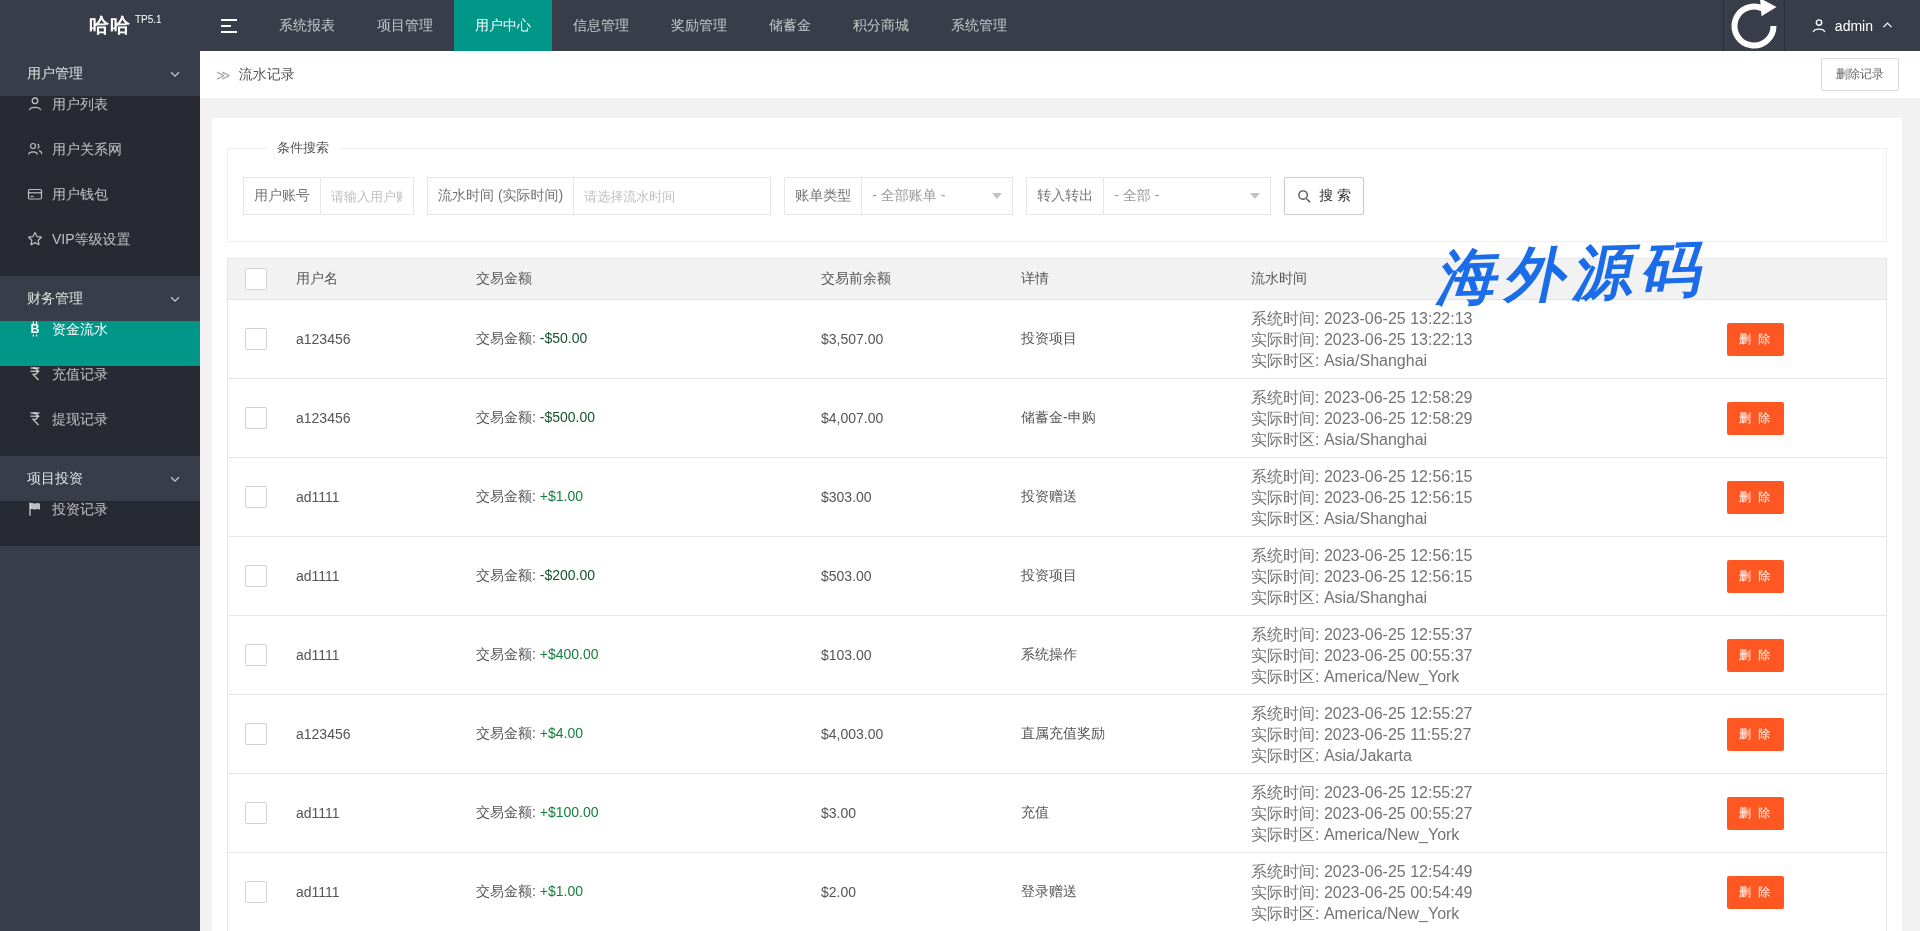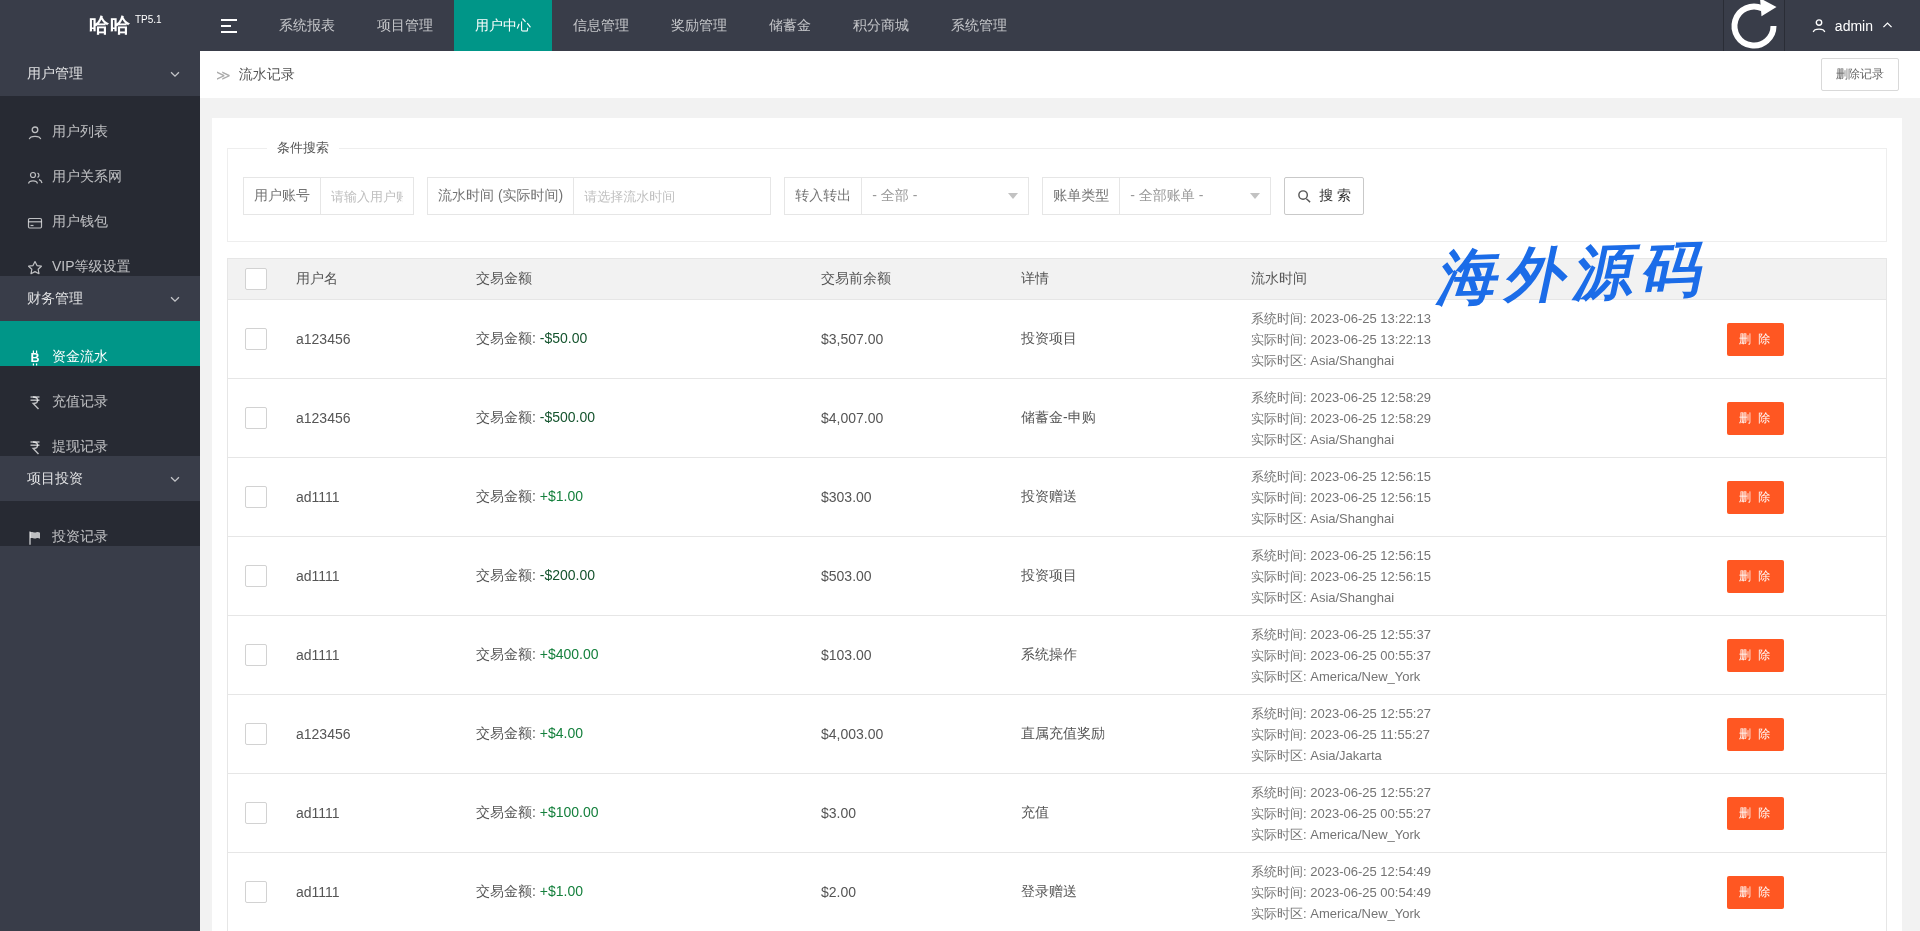--- a/index.html
+++ b/index.html
@@ -21,21 +21,21 @@
                  border-left:1px solid rgba(0,0,0,.25); border-right:1px solid rgba(0,0,0,.25); cursor:pointer; }
   .user-box { display:flex; align-items:center; gap:8px; padding:0 26px; font-size:14px; cursor:pointer; }
 
   
   .sidebar { position:absolute; top:51px; left:0; bottom:0; width:200px; background:#393d49; }
   .side-title { height:45px; display:flex; align-items:center; padding:0 18px 0 27px; font-size:14px;
                 color:rgba(255,255,255,.85); cursor:pointer; }
   .side-title-text { flex:1; }
   .side-title .chev { width:14px; height:14px; color:rgba(255,255,255,.7); }
   .side-sub { background:rgba(0,0,0,.3); }
-  .side-item { height:45px; display:flex; align-items:flex-end; gap:9px; padding-left:27px; font-size:14px;
+  .side-item { height:45px; display:flex; align-items:flex-start; gap:9px; padding-left:27px; font-size:14px;
                color:rgba(255,255,255,.7); cursor:pointer; }
   .side-item.active { background:#009688; color:#fff; }
   .side-icon { width:16px; height:16px; display:inline-flex; }
   .side-icon svg { width:16px; height:16px; }
 
   
   .main { margin-left:200px; height:880px; position:relative; }
   .breadcrumb-bar { height:47px; background:#fff; display:flex; align-items:center;
                     justify-content:space-between; padding:0 21px 0 16px; }
   .breadcrumb { display:flex; align-items:center; gap:8px; font-size:14px; color:#555; }
@@ -71,21 +71,21 @@
   .data-table { border:1px solid #e6e6e6; }
   .tgrid { display:grid; grid-template-columns:56px 180px 345px 200px 230px 460px 1fr; align-items:center; }
   .thead { background:#f2f2f2; height:40px; font-size:14px; color:#555; }
   .cell { padding-left:12px; font-size:14px; color:#555; }
   .c-check { display:flex; justify-content:center; padding-left:0; }
   .checkbox { width:22px; height:22px; background:#fff; border:1px solid #d2d2d2; border-radius:2px;
               display:inline-block; cursor:pointer; }
   .trow { height:79px; border-top:1px solid #e6e6e6; background:#fff; }
   .amt-neg { color:#14532d; }
   .amt-pos { color:#15803d; }
-  .c-time { font-size:13px; color:#747474; line-height:21px; padding-left:12px; }
+  .c-time { font-size:16px; color:#747474; line-height:21px; padding-left:12px; }
   .time-line { height:21px; white-space:nowrap; }
   .c-op { padding-left:28px; }
   .btn-delete { background:#ff5722; color:#fff; border:none; border-radius:2px; font-size:12px;
                 padding:8px 12px; letter-spacing:2px; cursor:pointer; font-family:inherit; white-space:nowrap; }
 
   
   .watermark { position:absolute; left:1235px; top:183px; font-family:"DejaVu Serif","Liberation Serif",serif;
                font-size:60px; font-weight:bold; font-style:italic; letter-spacing:8px; white-space:nowrap;
                transform:rotate(-2deg); z-index:40; pointer-events:none; }
 </style>
@@ -266,30 +266,30 @@
       <div class="search-row">
         <div class="pair">
           <span class="pair-label">用户账号</span>
           <input class="inp-account" type="text" placeholder="请输入用户账号" style="">
         </div>
         <div class="pair">
           <span class="pair-label">流水时间 (实际时间)</span>
           <input class="inp-time" type="text" placeholder="请选择流水时间" style="">
         </div>
         <div class="pair">
+          <span class="pair-label">账单类型</span>
+          <span class="sel sel-type">
+            <span>- 全部账单 -</span>
+            <span class="caret-down"></span>
+          </span>
+        </div>
+        <div class="pair">
           <span class="pair-label">转入转出</span>
           <span class="sel sel-direction">
             <span>- 全部 -</span>
-            <span class="caret-down"></span>
-          </span>
-        </div>
-        <div class="pair">
-          <span class="pair-label">账单类型</span>
-          <span class="sel sel-type">
-            <span>- 全部账单 -</span>
             <span class="caret-down"></span>
           </span>
         </div>
         <button class="btn-search">
           <svg viewBox="0 0 16 16">
               <circle cx="6.5" cy="6.5" r="4.5" fill="none" stroke="#555" stroke-width="1.5"></circle>
               <line x1="10" y1="10.5" x2="14" y2="14" stroke="#555" stroke-width="1.5"></line>
             </svg>
           <span>搜 索</span>
         </button>

